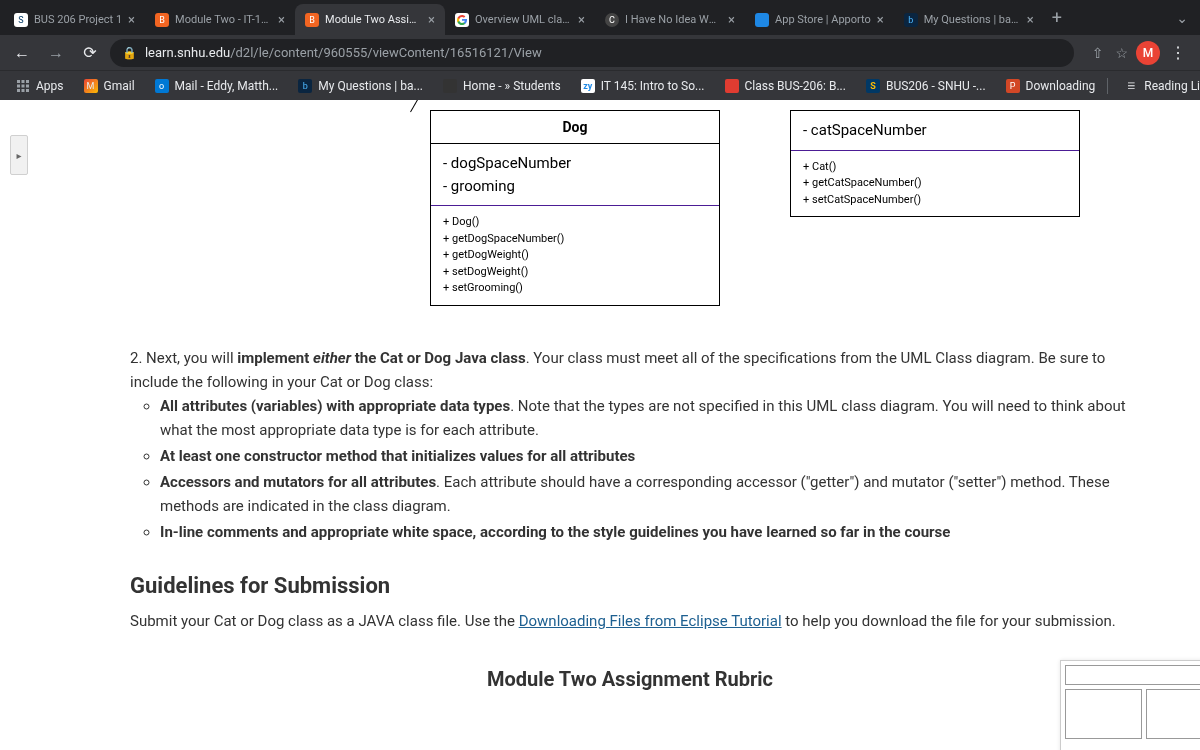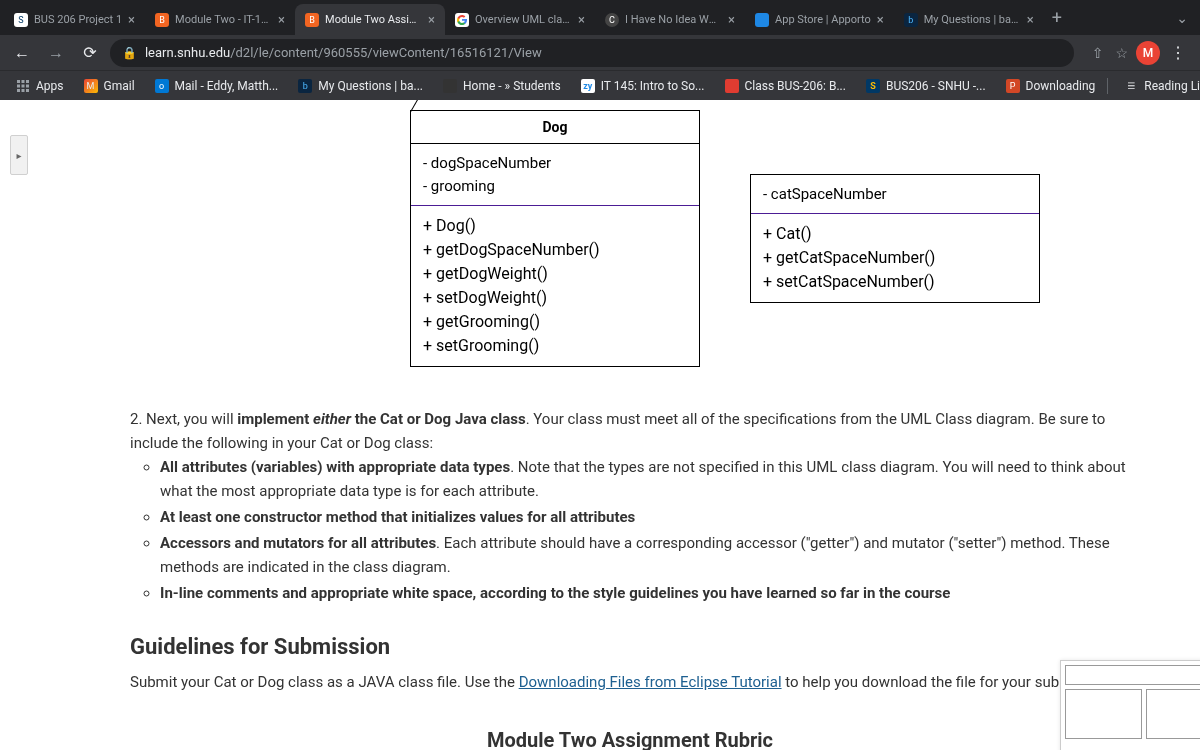--- a/index.html
+++ b/index.html
@@ -33,26 +33,26 @@
     .bookmark { display: flex; align-items: center; font-size: 12px; color: #e8eaed; padding: 4px 8px; border-radius: 4px; cursor: pointer; white-space: nowrap; }
     .bookmark-icon { width: 14px; height: 14px; margin-right: 6px; border-radius: 2px; display: inline-flex; align-items: center; justify-content: center; font-size: 9px; }
     .bookmarks-right { margin-left: auto; display: flex; align-items: center; gap: 8px; }
     .divider-v { width: 1px; height: 16px; background: #5f6368; }
     
     
     .content { background: #fff; height: calc(750px - 100px); overflow-y: auto; position: relative; padding: 0 0 0 60px; }
     .scroll-handle { position: absolute; left: 10px; top: 35px; width: 18px; height: 40px; background: #f1f1f1; border: 1px solid #d0d0d0; border-radius: 2px; display: flex; align-items: center; justify-content: center; font-size: 10px; color: #666; cursor: pointer; }
     
     
-    .uml-area { display: flex; gap: 50px; padding: 10px 70px 20px; position: relative; align-items: center; }
+    .uml-area { display: flex; gap: 70px; padding: 10px 70px 20px; position: relative; }
     .uml-line { position: absolute; left: 380px; top: -40px; width: 1px; height: 60px; background: #000; transform: rotate(30deg); transform-origin: top; }
     .uml-class { border: 1px solid #000; width: 290px; background: #fff; }
     .uml-header { text-align: center; font-weight: bold; padding: 8px; border-bottom: 1px solid #000; font-size: 14px; }
     .uml-attrs { padding: 8px 12px; border-bottom: 1px solid #4c1d95; font-size: 15px; line-height: 1.5; }
-    .uml-methods { padding: 8px 12px; font-size: 16px; line-height: 1.5; }
+    .uml-methods { padding: 8px 12px; font-size: 11px; line-height: 1.5; }
     .uml-small { position: absolute; right: -30px; bottom: -10px; width: 170px; height: 100px; border: 1px solid #ccc; background: #fff; font-size: 4px; padding: 4px; box-shadow: 0 0 4px rgba(0,0,0,0.1); }
     
     
     .text-section { padding: 20px 70px; font-size: 15px; line-height: 1.6; color: #333; }
     .text-section ul { margin-left: 30px; list-style-type: circle; }
     .text-section li { margin-bottom: 2px; }
     .text-section strong { font-weight: bold; }
     .text-section em { font-style: italic; font-weight: bold; }
     .heading { font-size: 22px; font-weight: bold; margin-top: 24px; margin-bottom: 6px; }
     .link { color: #1e6091; text-decoration: underline; cursor: pointer; }
@@ -209,21 +209,20 @@
       <div class="uml-header">Dog</div>
       <div class="uml-attrs">
         <div>- dogSpaceNumber</div>
         <div>- grooming</div>
       </div>
       <div class="uml-methods">
         <div>+ Dog()</div>
         <div>+ getDogSpaceNumber()</div>
         <div>+ getDogWeight()</div>
         <div>+ setDogWeight()</div>
-        <div>+ getGrooming()</div>
         <div>+ setGrooming()</div>
       </div>
     </div>
     <div class="uml-class" style="height:fit-content;">
       <div class="uml-attrs">
         <div>- catSpaceNumber</div>
       </div>
       <div class="uml-methods">
         <div>+ Cat()</div>
         <div>+ getCatSpaceNumber()</div>

